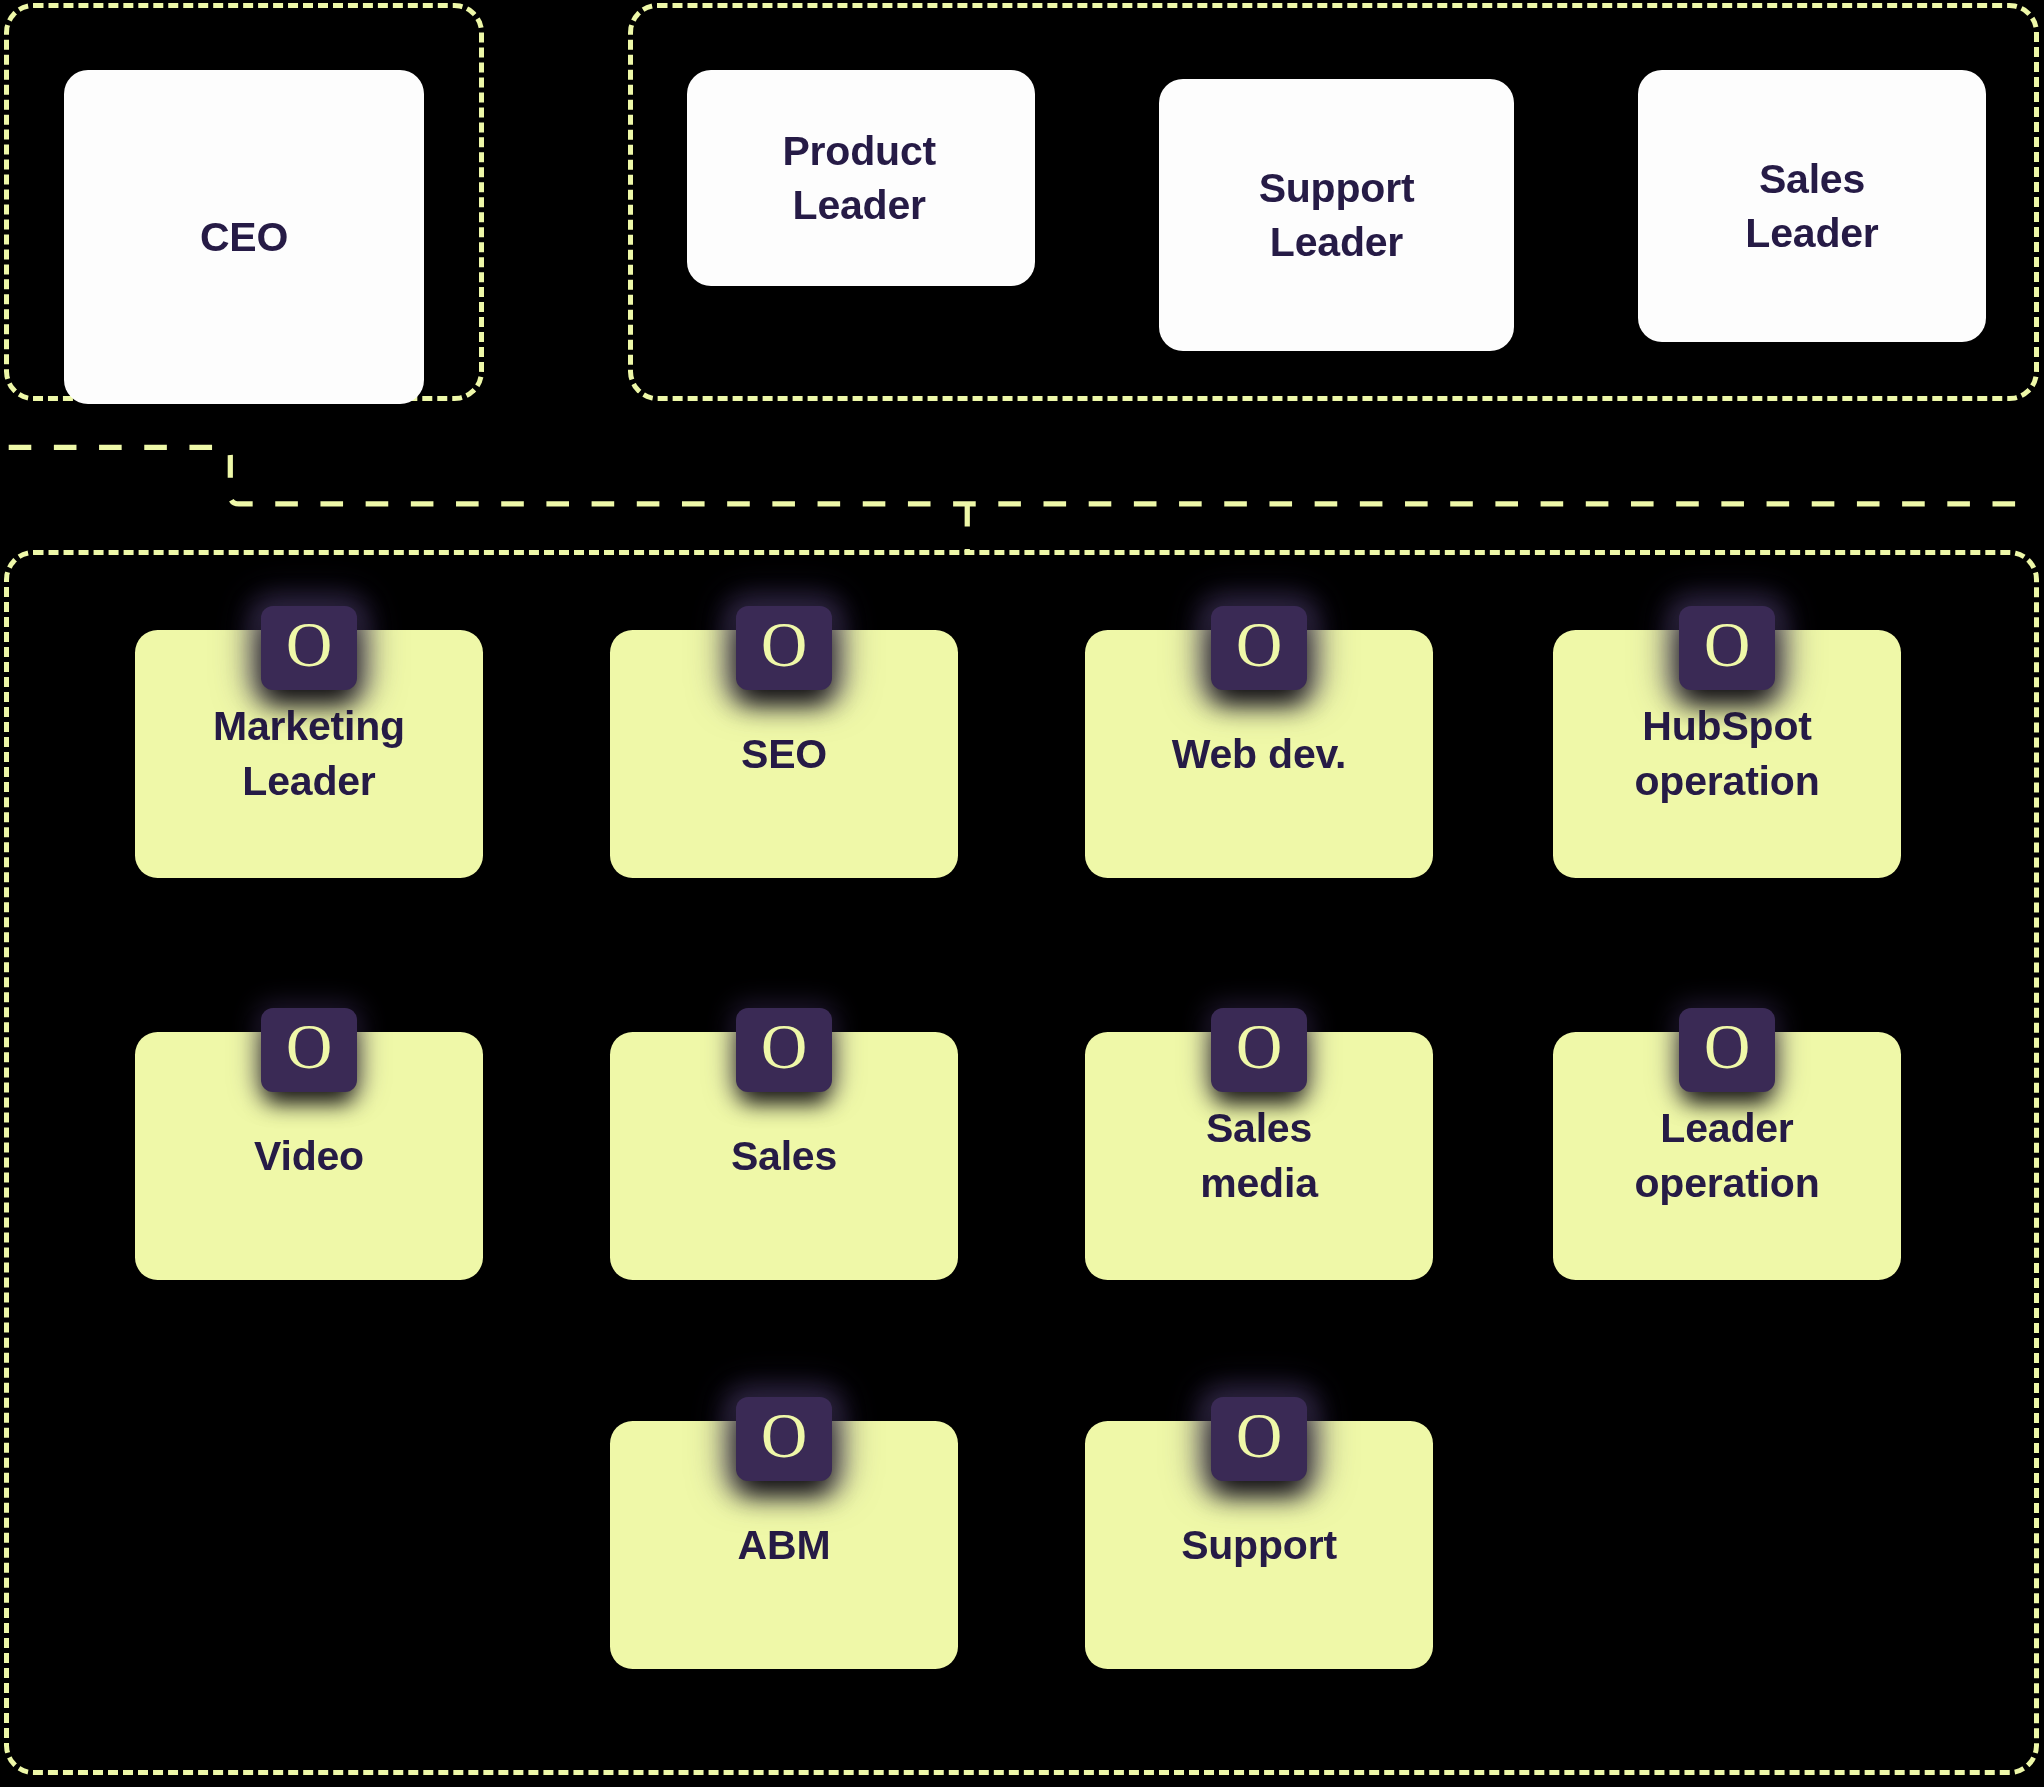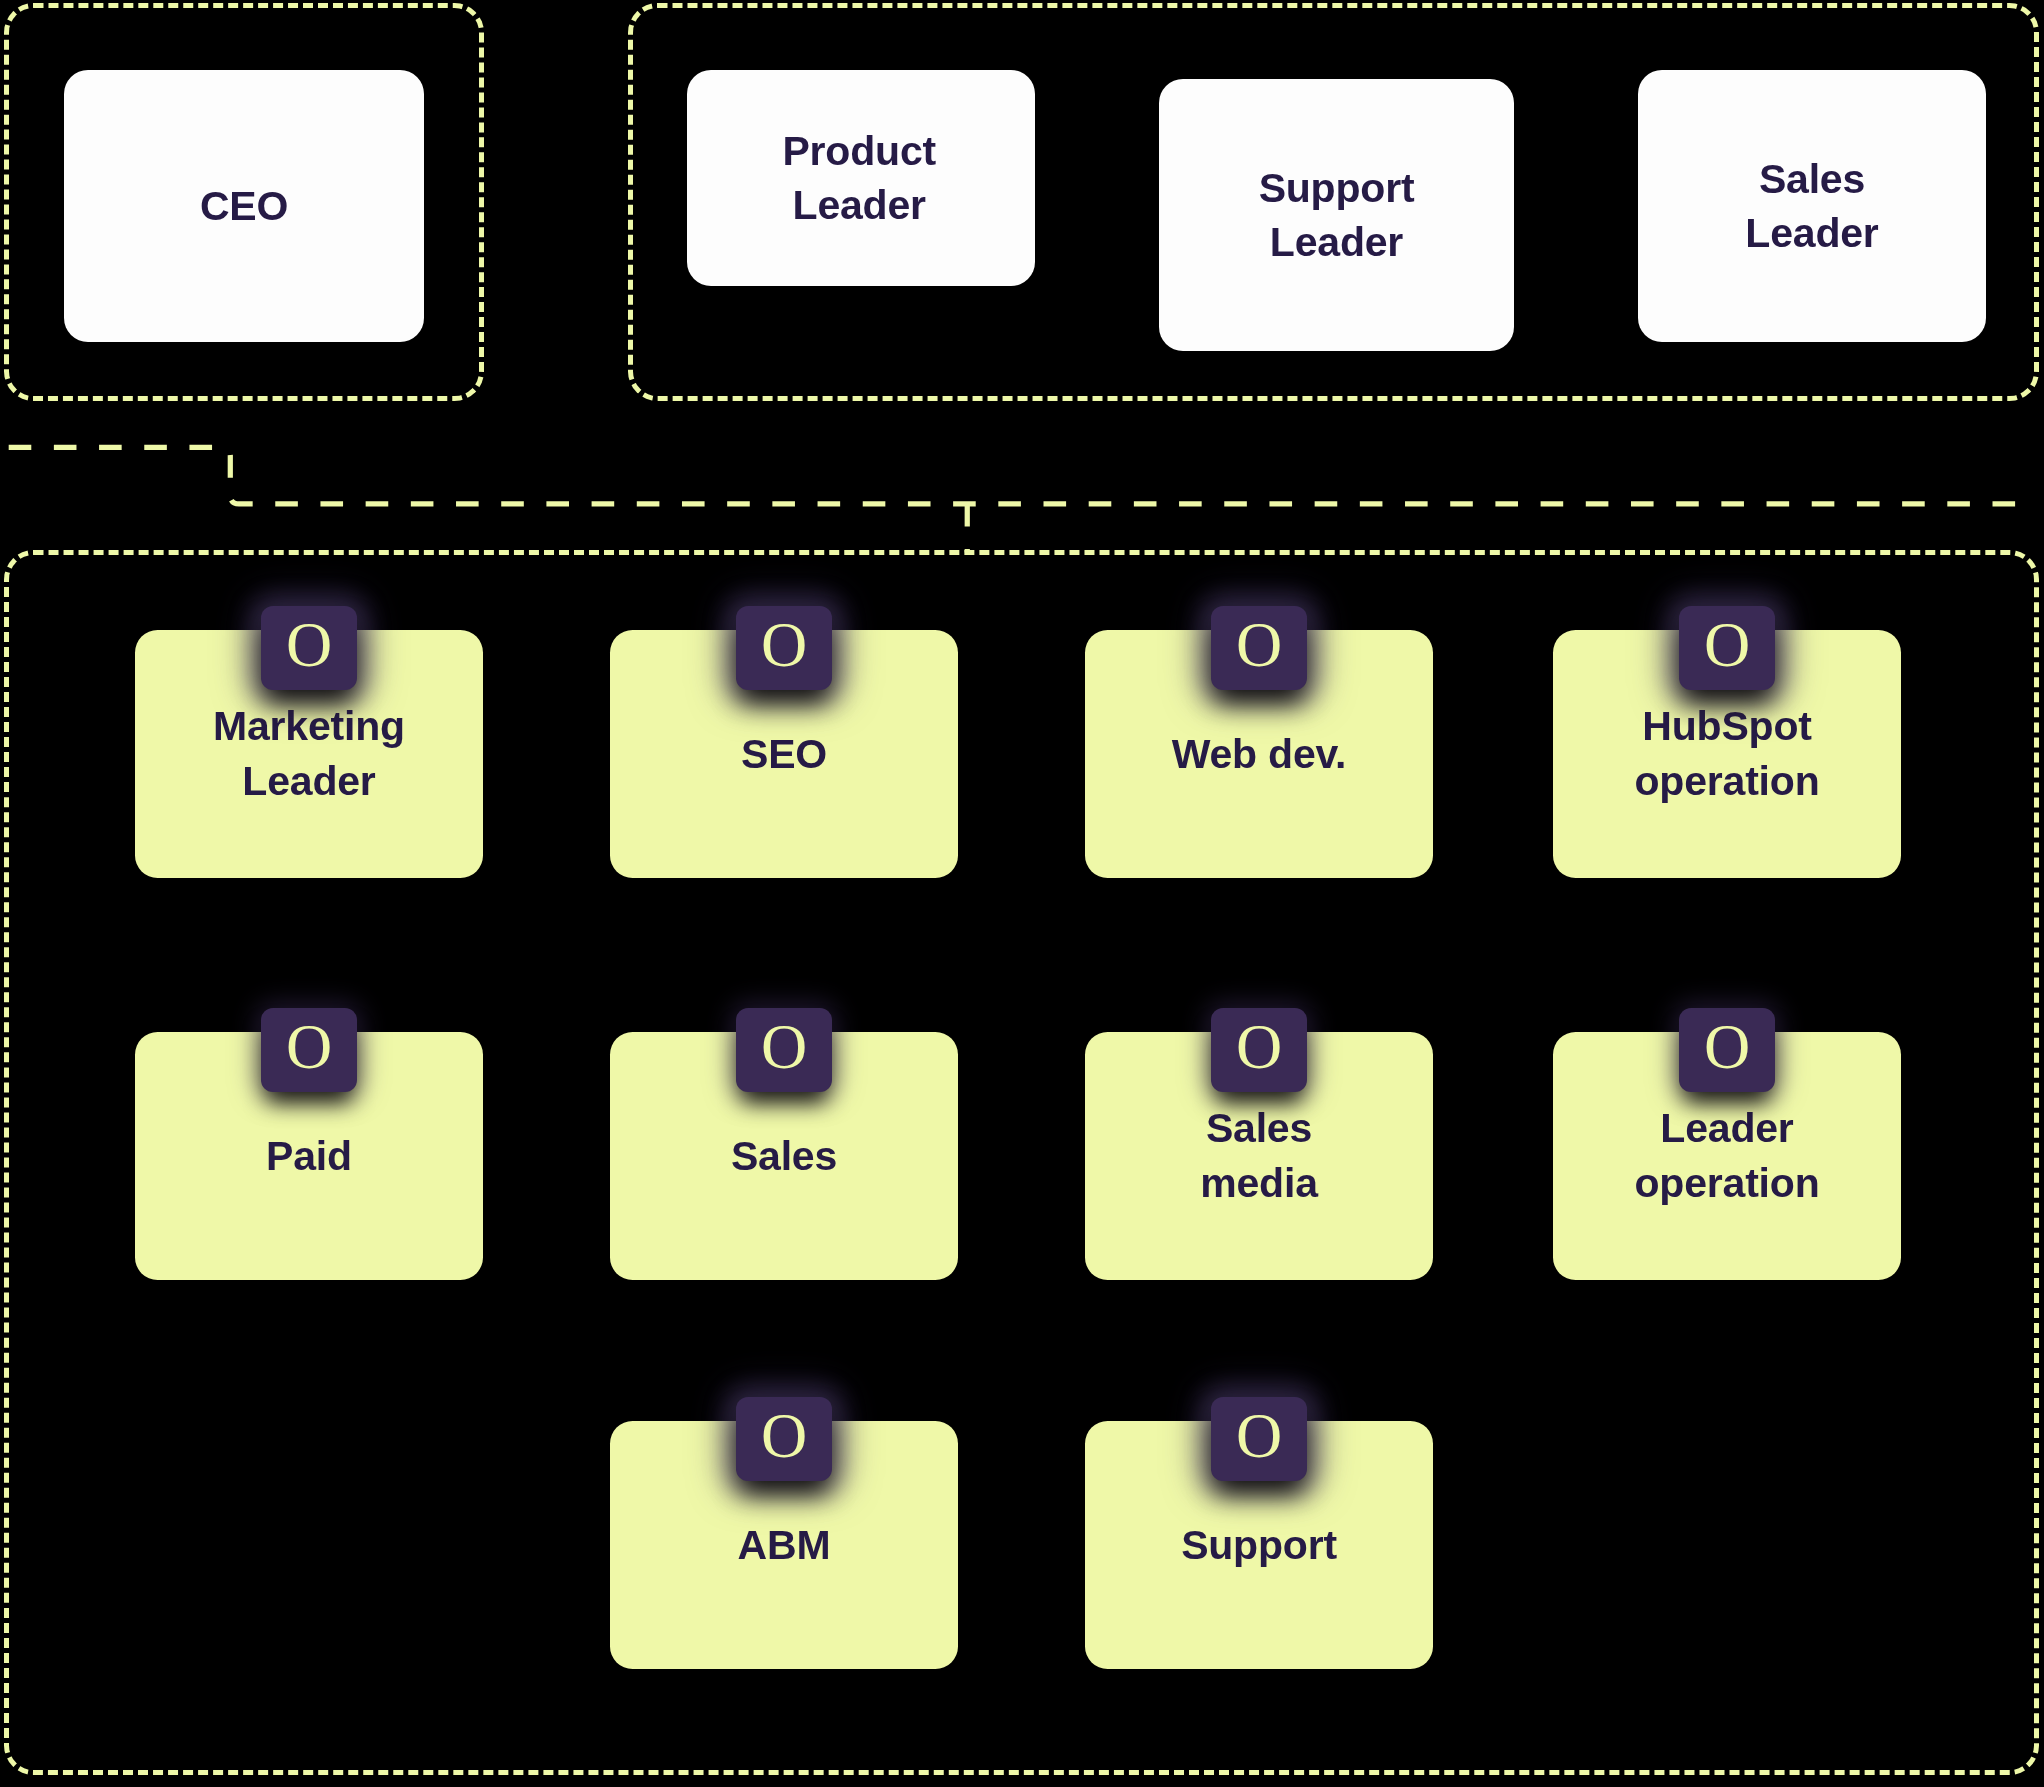--- a/index.html
+++ b/index.html
@@ -72,21 +72,21 @@
     text-align: center;
     color: #261B46;
     font-size: 41px;
     font-weight: 700;
     line-height: 1.32;
     letter-spacing: -0.2px;
     padding: 0 15.6px;
     box-sizing: border-box;
   }
 
-  #card-ceo        { left: 64px;   top: 70px;  width: 360px; height: 272px; }
+  #card-ceo        { left: 64px;   top: 70px;  width: 360px; height: 334px; }
   #card-product    { left: 687px;  top: 70px;  width: 348px; height: 216px; padding-left: 12px; }
   #card-support    { left: 1159px; top: 70px;  width: 355px; height: 272px; margin-top: 9px; }
   #card-sales      { left: 1638px; top: 70px;  width: 348px; height: 272px; }
 
   
   .card-cell {
     position: absolute;
     width: 348px;
     height: 248px;
   }
@@ -234,21 +234,21 @@
         <span>operation</span>
       </span>
     </div>
   </div>
 
   <div class="card-cell col1 row2">
     <div class="badge">
       <span>O</span>
     </div>
     <div class="card-yellow">
-      <span>Paid</span>
+      <span>Video</span>
     </div>
   </div>
 
   <div class="card-cell col2 row2">
     <div class="badge">
       <span>O</span>
     </div>
     <div class="card-yellow">
       <span>Sales</span>
     </div>

